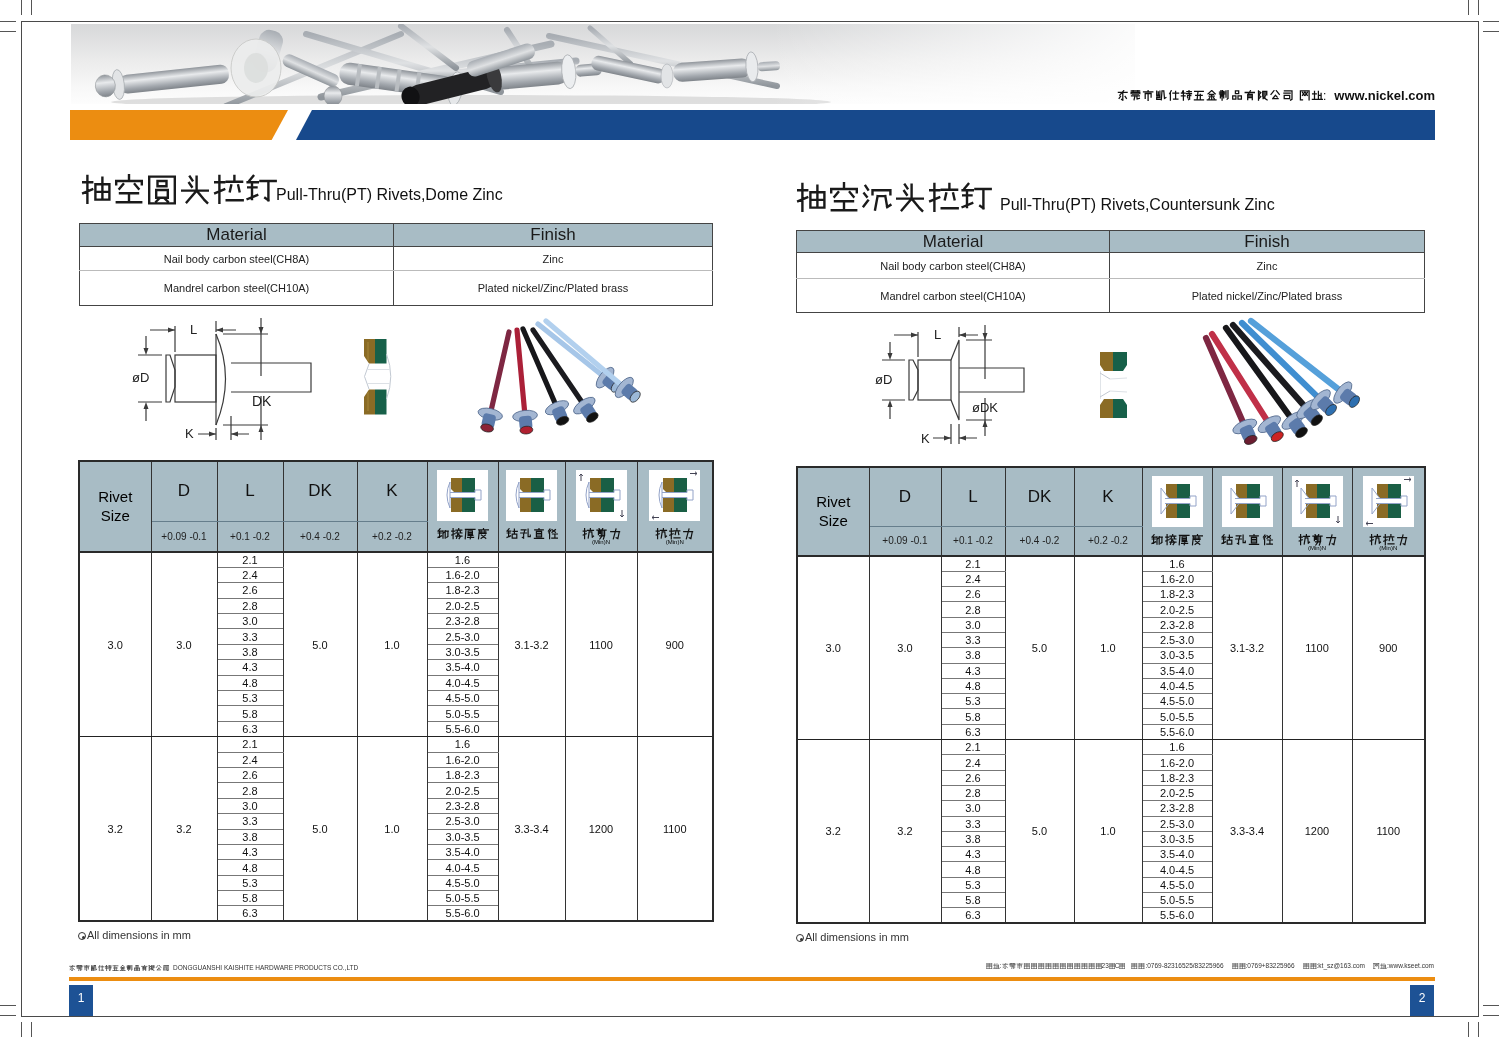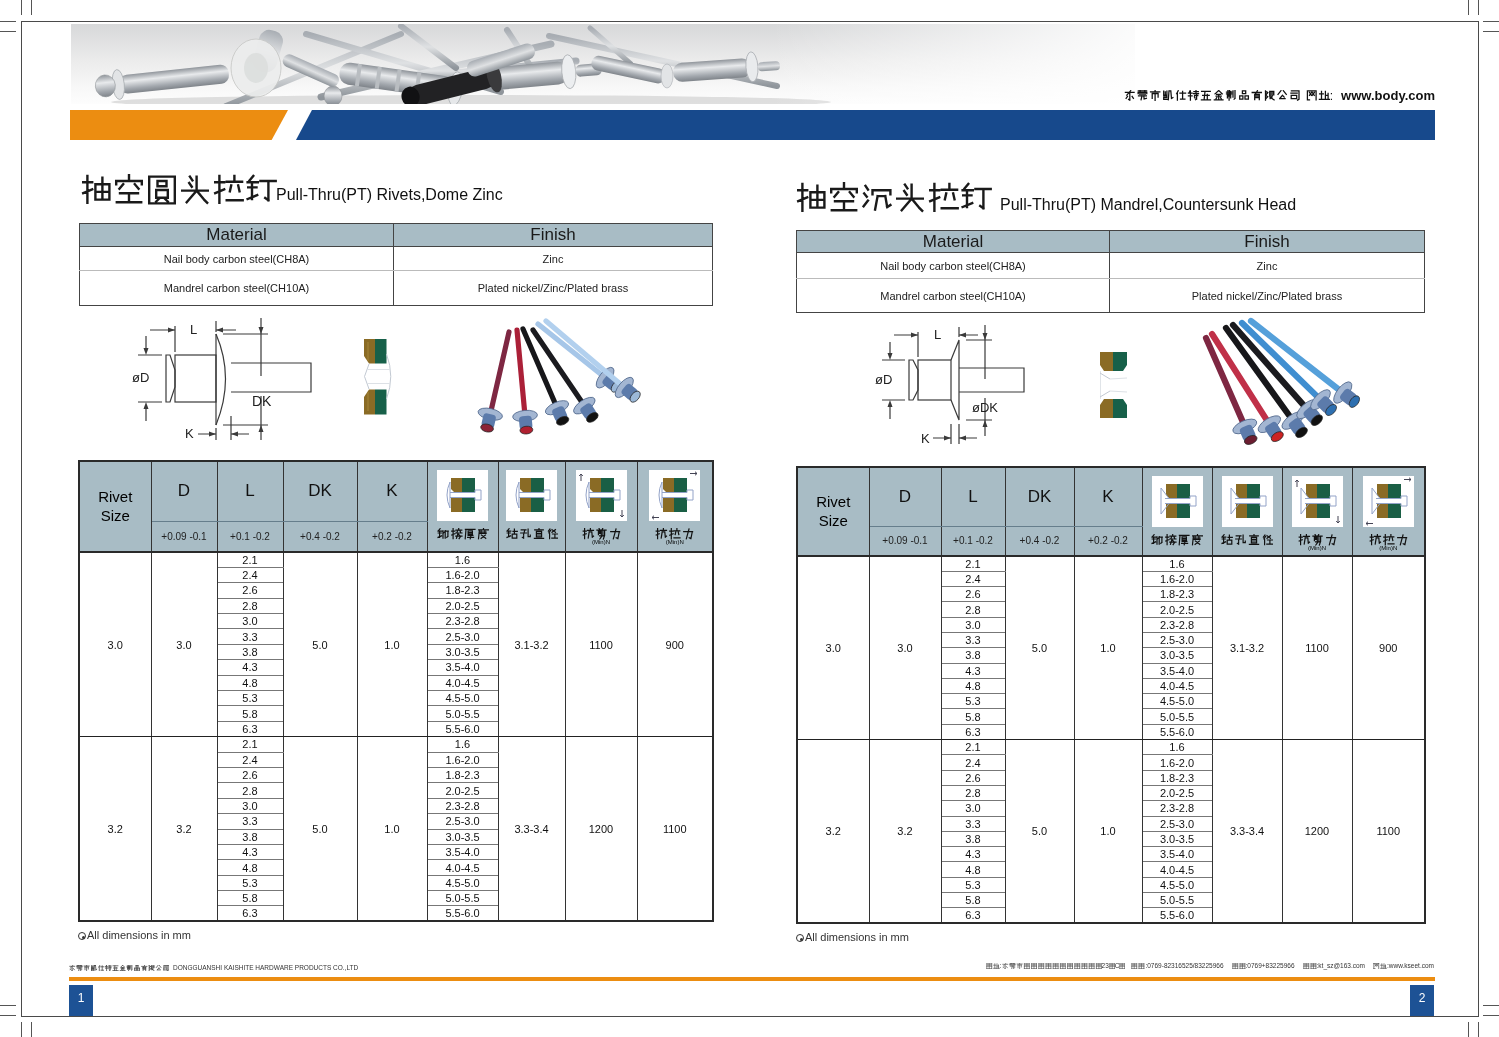--- a/index.html
+++ b/index.html
@@ -143,41 +143,41 @@
       <path d="M157.0 0.7 L154.0 4.4 M159.3 0.7 L162.3 4.4 M158.4 5.3 L155.8 8.5 M158.4 5.3 L160.2 7.1 M155.8 8.7 L161.1 8.7" stroke="#111" stroke-width="1.26" fill="none" stroke-linecap="square"></path>
       <path d="M167.4 0.9 L175.0 0.9 M175.0 0.9 L175.0 9.2 M175.0 9.2 L173.6 10.1 M166.9 3.2 L173.2 3.2 M167.2 5.3 L172.7 5.3 M167.2 5.3 L167.2 8.7 M172.7 5.3 L172.7 8.7 M167.2 8.7 L172.7 8.7" stroke="#111" stroke-width="1.26" fill="none" stroke-linecap="square"></path>
     </svg>
     <span style="width:5px;"></span>
     <svg class="cjk" width="24" height="12" viewBox="0 0 24 12" style="vertical-align:-0.9px;">
       <path d="M1.4 0.9 L10.1 0.9 M1.4 0.9 L1.4 9.9 M10.1 0.9 L10.1 9.9 M3.5 2.5 L5.5 5.3 M5.5 2.5 L3.5 5.3 M6.2 2.5 L8.3 5.3 M8.3 2.5 L6.2 5.3 M1.4 9.9 L3.5 9.9" stroke="#111" stroke-width="1.26" fill="none" stroke-linecap="square"></path>
       <path d="M13.6 3.9 L17.3 3.9 M15.5 1.4 L15.5 9.2 M13.4 9.4 L17.5 9.4 M19.4 1.4 L19.4 9.2 M22.1 3.5 L22.1 9.2 M19.4 5.3 L22.1 5.3 M18.2 9.4 L23.7 9.4" stroke="#111" stroke-width="1.26" fill="none" stroke-linecap="square"></path>
     </svg>
     <span>:</span>
     <span style="width:8px;"></span>
-    <b style="font-size:13px;">www.body.com</b>
+    <b style="font-size:13px;">www.nickel.com</b>
   </div>
 
 <div class="abs" style="left:80px; top:174px; line-height:0;"><svg class="cjk" width="197" height="32" viewBox="0 0 197 32" style="vertical-align:-2.6px;">
       <path d="M3.2 8.3 L12.2 8.3 M7.4 1.9 L7.4 28.8 M3.2 19.2 L12.2 15.4 M15.4 10.2 L29.4 10.2 M15.4 10.2 L15.4 25.6 M29.4 10.2 L29.4 25.6 M15.4 25.6 L29.4 25.6 M22.4 3.8 L22.4 25.6 M15.4 17.9 L29.4 17.9" stroke="#1a1a1a" stroke-width="2.40" fill="none" stroke-linecap="square"></path>
       <path d="M49.0 1.3 L49.0 4.5 M36.2 7.0 L61.8 7.0 M36.2 7.0 L36.2 10.2 M61.8 7.0 L61.8 10.2 M43.2 10.2 L39.4 14.7 M54.8 10.2 L58.6 14.7 M40.0 19.2 L58.0 19.2 M49.0 19.2 L49.0 27.5 M36.8 28.2 L61.2 28.2" stroke="#1a1a1a" stroke-width="2.40" fill="none" stroke-linecap="square"></path>
       <path d="M69.2 2.6 L94.8 2.6 M69.2 2.6 L69.2 29.4 M94.8 2.6 L94.8 29.4 M69.2 29.4 L94.8 29.4 M77.5 7.0 L86.5 7.0 M77.5 7.0 L77.5 12.2 M86.5 7.0 L86.5 12.2 M77.5 12.2 L86.5 12.2 M76.2 16.0 L87.8 16.0 M76.2 16.0 L76.2 23.7 M87.8 16.0 L87.8 23.7 M76.2 23.7 L87.8 23.7 M78.8 25.0 L76.2 27.5 M85.2 25.0 L87.8 27.5" stroke="#1a1a1a" stroke-width="2.40" fill="none" stroke-linecap="square"></path>
       <path d="M109.9 2.6 L112.4 6.4 M109.2 9.0 L111.8 12.8 M102.2 16.6 L127.8 16.6 M116.6 2.6 L116.6 16.6 M116.6 16.6 L106.7 28.2 M116.6 16.6 L124.0 25.6 M124.6 26.2 L127.2 28.8" stroke="#1a1a1a" stroke-width="2.40" fill="none" stroke-linecap="square"></path>
       <path d="M135.2 8.3 L144.2 8.3 M139.4 1.9 L139.4 28.8 M135.2 19.2 L144.2 15.4 M154.4 1.9 L154.4 5.8 M146.7 7.7 L162.1 7.7 M151.2 11.5 L149.9 17.3 M158.2 11.5 L159.5 17.3 M146.7 26.2 L162.7 26.2" stroke="#1a1a1a" stroke-width="2.40" fill="none" stroke-linecap="square"></path>
       <path d="M173.3 1.9 L169.5 6.4 M167.6 8.3 L177.8 8.3 M168.2 13.4 L176.5 13.4 M172.0 8.3 L172.0 25.0 M167.6 25.0 L177.2 21.1 M180.4 7.0 L195.7 7.0 M188.4 7.0 L188.4 26.2 M188.4 26.2 L185.2 24.0" stroke="#1a1a1a" stroke-width="2.40" fill="none" stroke-linecap="square"></path>
     </svg></div>
 <div class="headEN" style="left:276px; top:186px;">Pull-Thru(PT) Rivets,Dome Zinc</div>
 <div class="abs" style="left:795px; top:182px; line-height:0;"><svg class="cjk" width="197" height="32" viewBox="0 0 197 32" style="vertical-align:-2.6px;">
       <path d="M3.2 8.3 L12.2 8.3 M7.4 1.9 L7.4 28.8 M3.2 19.2 L12.2 15.4 M15.4 10.2 L29.4 10.2 M15.4 10.2 L15.4 25.6 M29.4 10.2 L29.4 25.6 M15.4 25.6 L29.4 25.6 M22.4 3.8 L22.4 25.6 M15.4 17.9 L29.4 17.9" stroke="#1a1a1a" stroke-width="2.40" fill="none" stroke-linecap="square"></path>
       <path d="M49.0 1.3 L49.0 4.5 M36.2 7.0 L61.8 7.0 M36.2 7.0 L36.2 10.2 M61.8 7.0 L61.8 10.2 M43.2 10.2 L39.4 14.7 M54.8 10.2 L58.6 14.7 M40.0 19.2 L58.0 19.2 M49.0 19.2 L49.0 27.5 M36.8 28.2 L61.2 28.2" stroke="#1a1a1a" stroke-width="2.40" fill="none" stroke-linecap="square"></path>
       <path d="M70.5 3.8 L73.0 7.7 M69.2 11.5 L71.8 14.7 M68.6 24.3 L73.0 18.6 M77.5 8.3 L95.4 8.3 M77.5 8.3 L77.5 12.2 M95.4 8.3 L95.4 12.2 M82.6 14.1 L80.1 27.5 M82.6 14.1 L90.3 14.1 M90.3 14.1 L92.2 25.0 M92.2 25.0 L95.4 23.0" stroke="#1a1a1a" stroke-width="2.40" fill="none" stroke-linecap="square"></path>
       <path d="M109.9 2.6 L112.4 6.4 M109.2 9.0 L111.8 12.8 M102.2 16.6 L127.8 16.6 M116.6 2.6 L116.6 16.6 M116.6 16.6 L106.7 28.2 M116.6 16.6 L124.0 25.6 M124.6 26.2 L127.2 28.8" stroke="#1a1a1a" stroke-width="2.40" fill="none" stroke-linecap="square"></path>
       <path d="M135.2 8.3 L144.2 8.3 M139.4 1.9 L139.4 28.8 M135.2 19.2 L144.2 15.4 M154.4 1.9 L154.4 5.8 M146.7 7.7 L162.1 7.7 M151.2 11.5 L149.9 17.3 M158.2 11.5 L159.5 17.3 M146.7 26.2 L162.7 26.2" stroke="#1a1a1a" stroke-width="2.40" fill="none" stroke-linecap="square"></path>
       <path d="M173.3 1.9 L169.5 6.4 M167.6 8.3 L177.8 8.3 M168.2 13.4 L176.5 13.4 M172.0 8.3 L172.0 25.0 M167.6 25.0 L177.2 21.1 M180.4 7.0 L195.7 7.0 M188.4 7.0 L188.4 26.2 M188.4 26.2 L185.2 24.0" stroke="#1a1a1a" stroke-width="2.40" fill="none" stroke-linecap="square"></path>
     </svg></div>
-<div class="headEN" style="left:1000px; top:196px;">Pull-Thru(PT) Mandrel,Countersunk Head</div>
+<div class="headEN" style="left:1000px; top:196px;">Pull-Thru(PT) Rivets,Countersunk Zinc</div>
 
 <table class="mat" style="left:79px; top:223px; width:633px;">
 <colgroup>
       <col style="width:314px">
       <col style="width:319px">
     </colgroup>
 <tbody>
       <tr style="height:23px;">
         <th>Material</th>
         <th>Finish</th>

